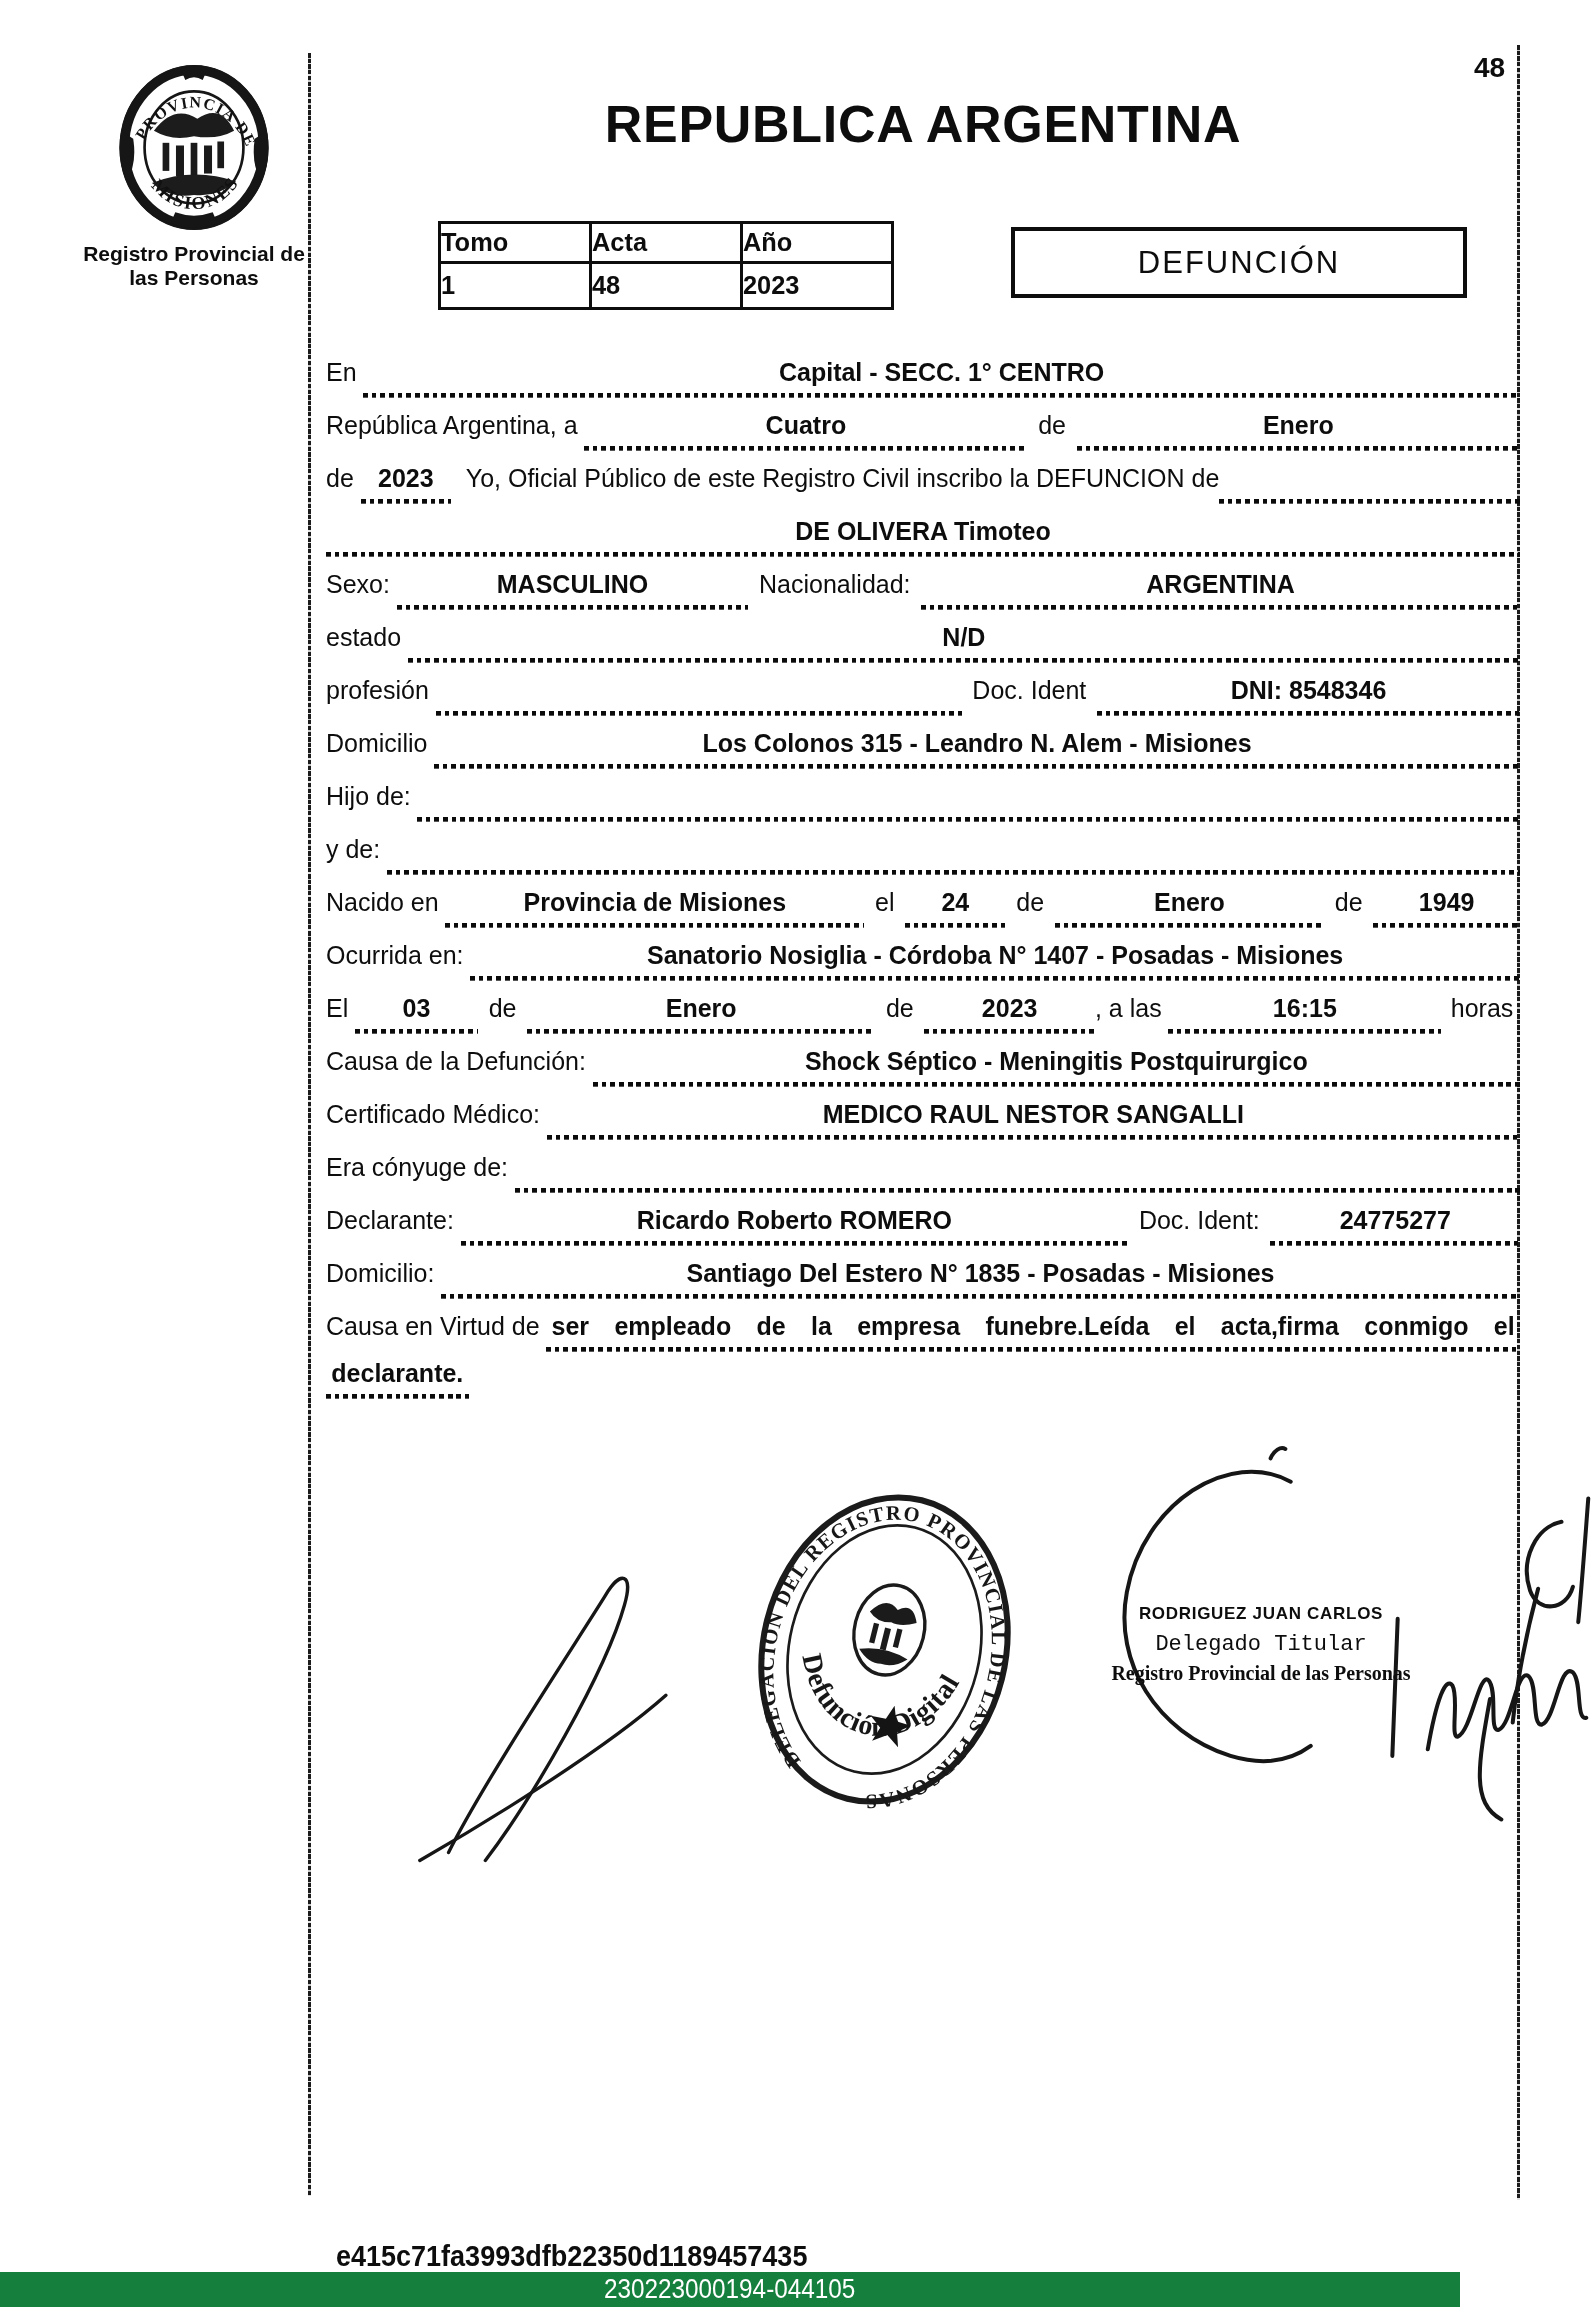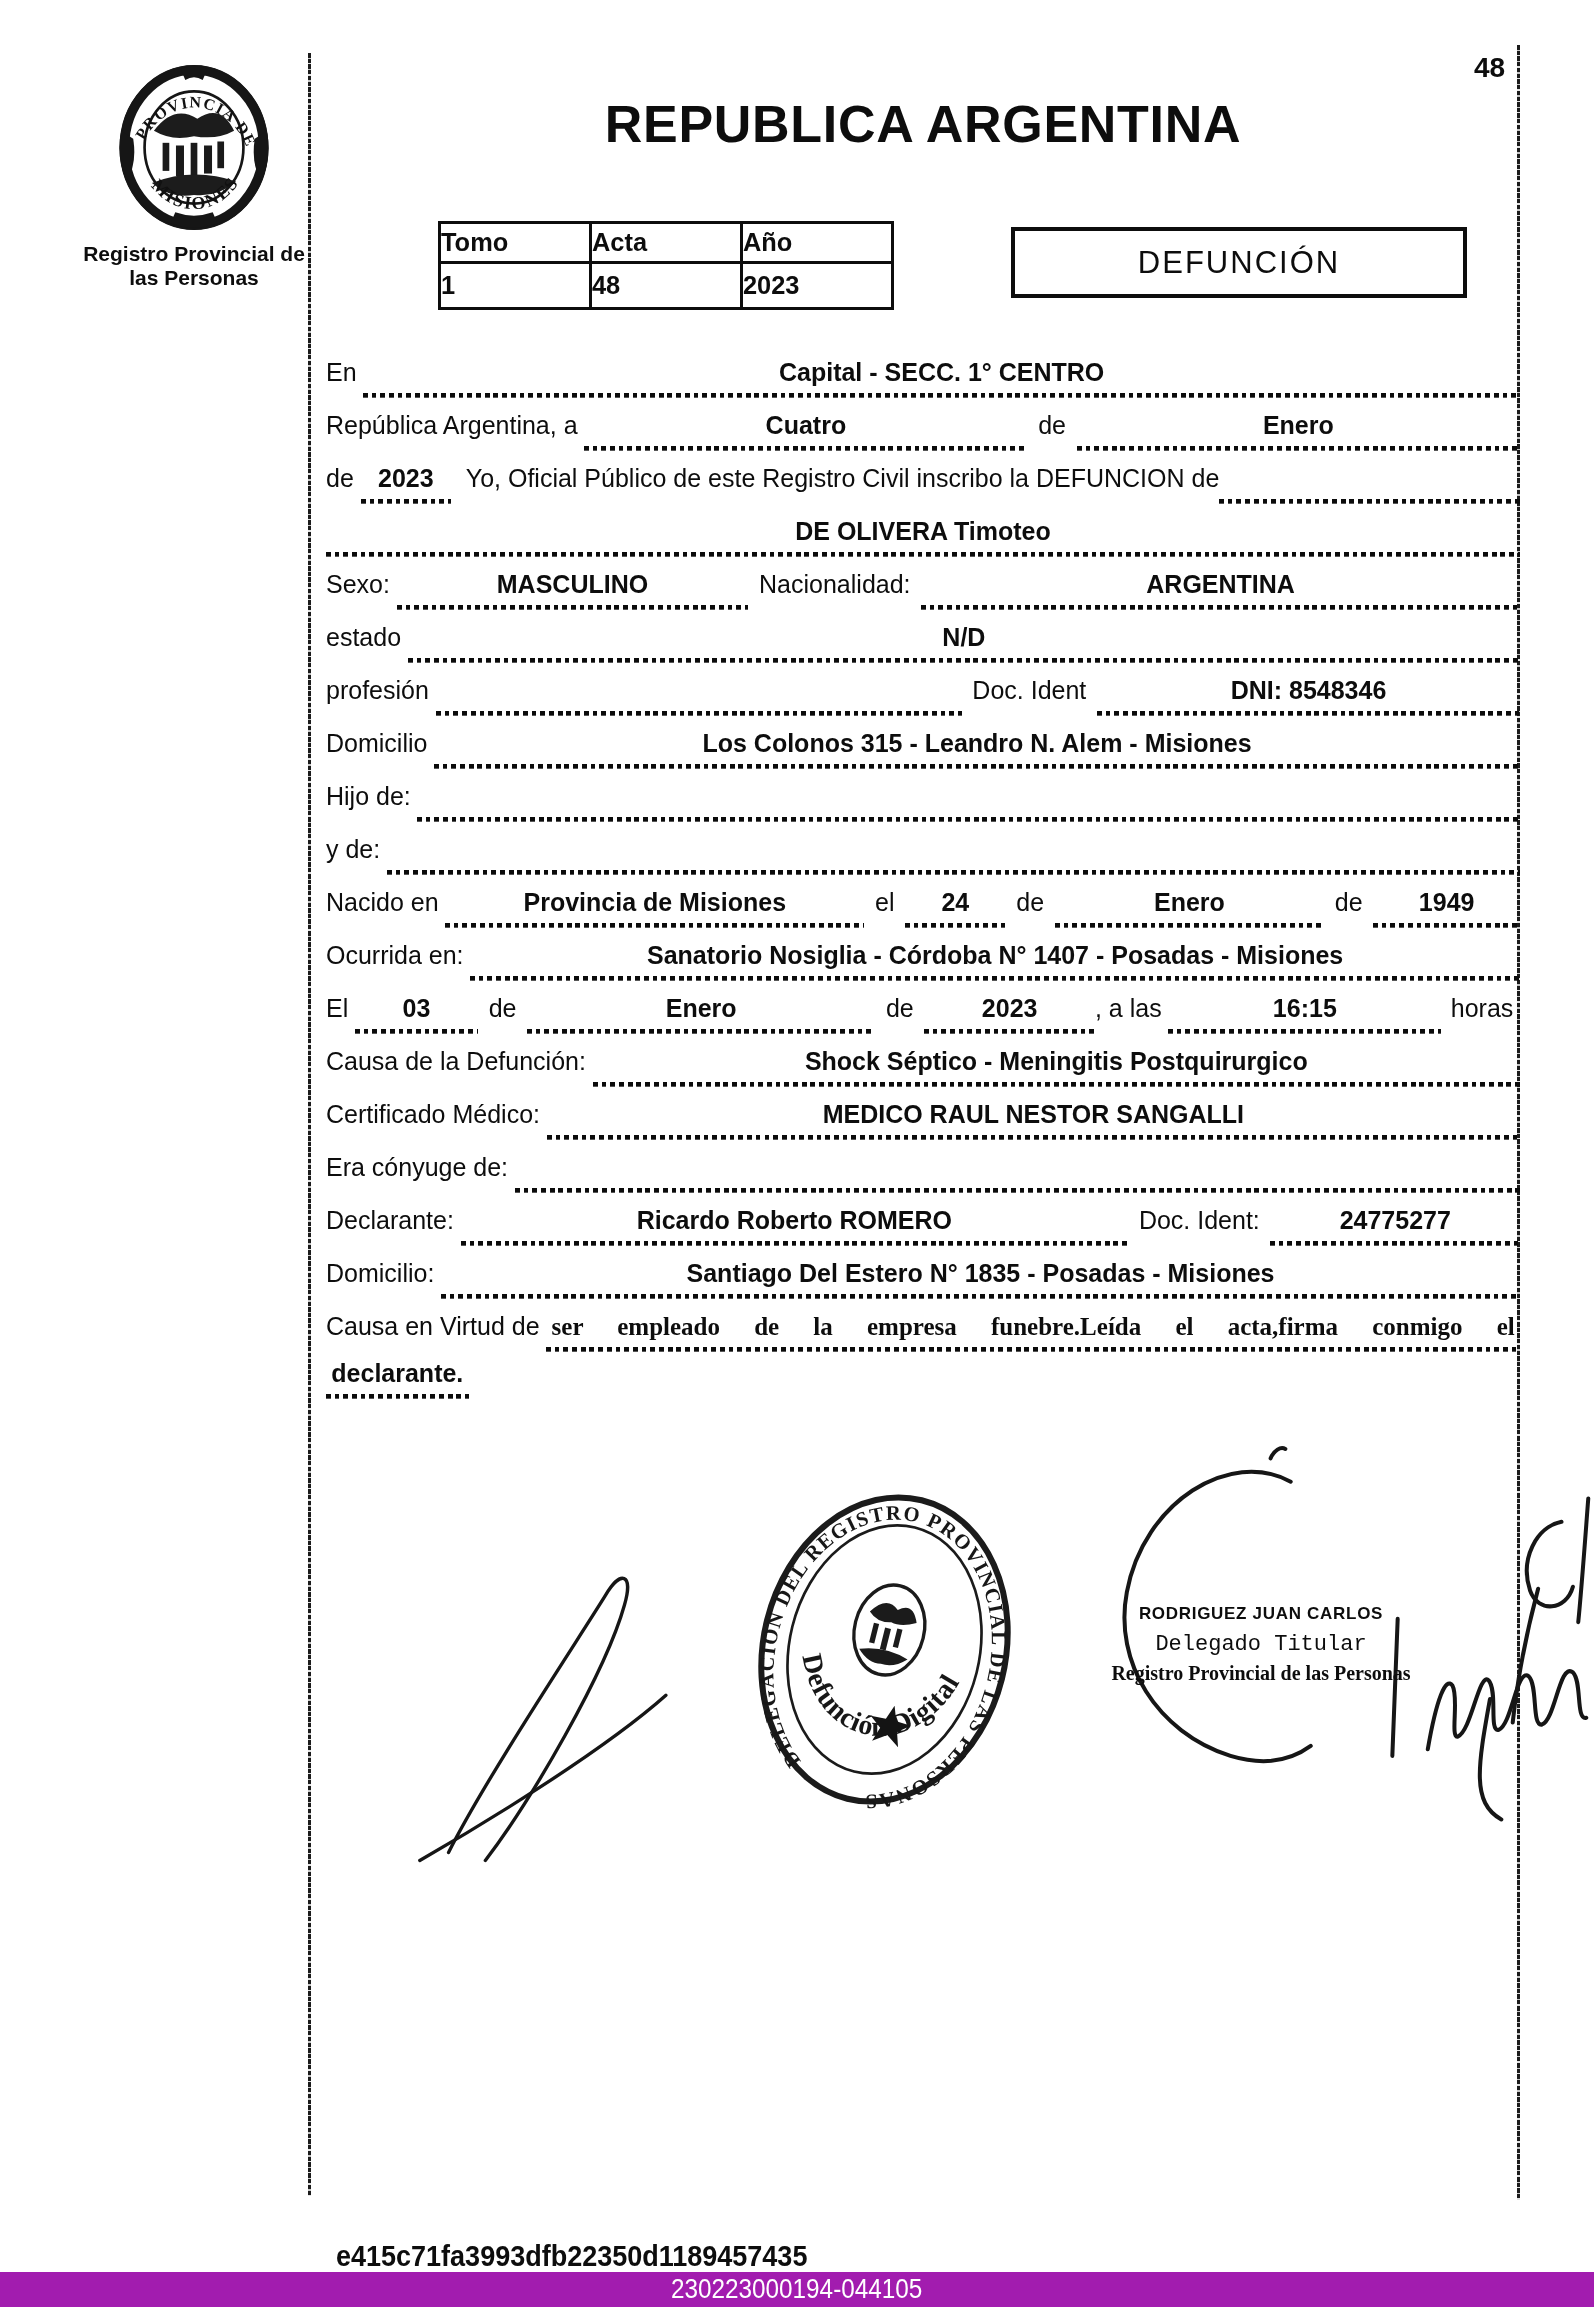--- a/index.html
+++ b/index.html
@@ -37,35 +37,35 @@
   #form{position:absolute;left:326px;top:345px;width:1194px;font-size:25px;}
   .row{display:flex;align-items:flex-end;min-height:53px;}
   .lbl{white-space:nowrap;padding:0 6.7px 10.7px 0;}
   .mid{padding:0 10.7px 10.7px 10.7px;}
   .fld{text-align:center;font-weight:bold;padding:0 5.3px 10.7px 5.3px;
        background-image:repeating-linear-gradient(90deg,#0b0b0b 0 4.7px,transparent 4.7px 8.7px);
        background-repeat:no-repeat;background-position:0 100%;background-size:100% 4.7px;}
   .fld:empty::before{content:"\00a0";}
   .plain{padding:0 0 10.7px 14.7px;white-space:nowrap;}
   .grow{flex:1 1 0;}
-  .justify{text-align:justify;text-align-last:justify;font-family:Liberation Serif, serif;}
+  .justify{text-align:justify;text-align-last:justify;}
 
   
   #sig-left{position:absolute;left:385px;top:1558px;}
   #stamp{position:absolute;left:754px;top:1489px;}
   #sig-right{position:absolute;left:1070px;top:1418px;}
   #officials{position:absolute;left:1087px;top:1604px;width:348px;text-align:center;}
   #official-name{font-size:17px;font-weight:bold;letter-spacing:0.7px;}
   #official-role{font-family:Liberation Mono, monospace;font-size:22px;margin-top:8px;}
   #official-org{font-family:"Liberation Serif",serif;font-size:20px;font-weight:bold;margin-top:5.3px;}
 
   
   #hash{position:absolute;left:336px;top:2239px;font-size:30px;font-weight:bold;
         transform:scaleX(.9);transform-origin:left bottom;}
-  #footer-bar{position:absolute;left:0;bottom:0;width:1594px;height:35px;background:#a21caf;
+  #footer-bar{position:absolute;left:0;bottom:0;width:1460px;height:35px;background:#15803d;
         display:flex;align-items:center;justify-content:center;}
   #footer-code{color:#fff;font-size:27px;transform:scaleX(.9);}
 </style>
 </head>
 <body>
 
 <div id="page">
 
   <div class="vline" id="vline-left"></div>
   <div class="vline" id="vline-right"></div>

